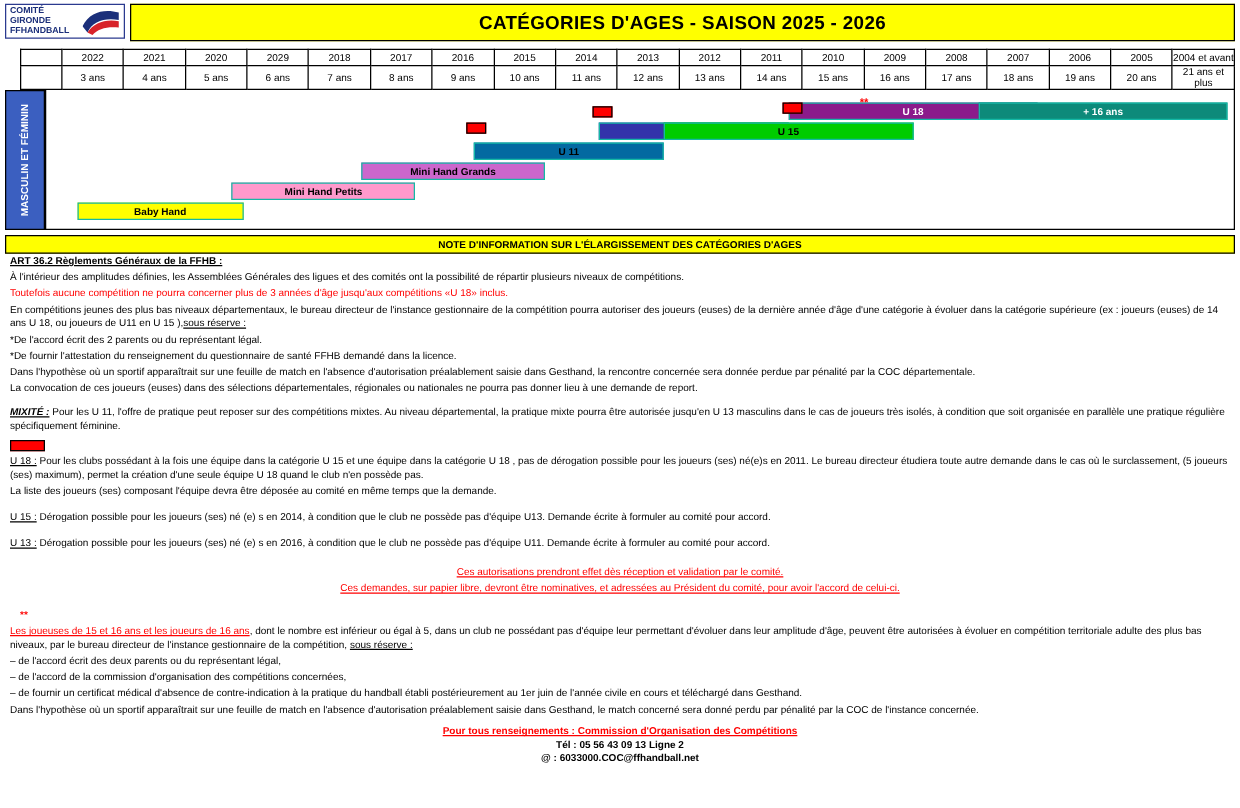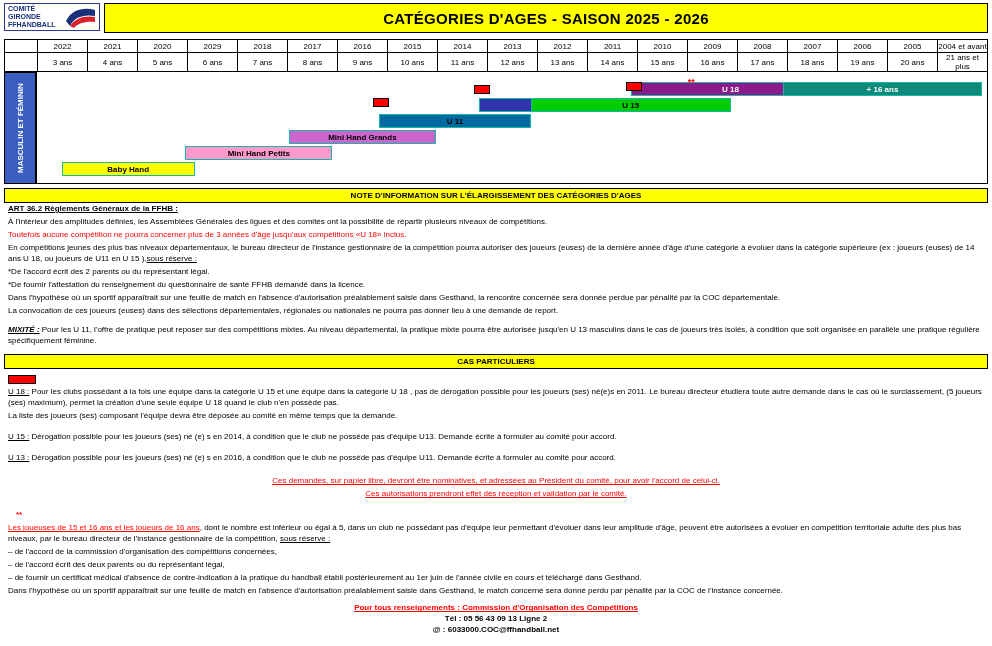--- a/index.html
+++ b/index.html
@@ -24,21 +24,21 @@
   .logo-mark{
     position:absolute;right:3px;top:3px;width:30px;height:21px;
   }
   .title-bar{
     flex:1;background:#ffff00;border:1px solid #000;
     display:flex;align-items:center;justify-content:center;
     font-size:15px;font-weight:bold;letter-spacing:.3px;
   }
 
   
-  .grid-wrap{margin:6px 4px 0 4px;position:relative;}
+  .grid-wrap{margin:6px 4px 0 16px;position:relative;}
   table.years{border-collapse:collapse;width:100%;table-layout:fixed;}
   table.years td{
     border:1px solid #000;text-align:center;font-size:8px;height:12px;padding:0;
   }
   td.lbl-corner{border:none;width:32px;}
   tr.yr td{background:#ffffff;font-weight:normal;}
   tr.age td{background:#ffffff;}
 
   .chart{position:relative;margin:0 4px;height:112px;border:none;}
   .sidelabel{
@@ -181,41 +181,40 @@
     <p class="red">Toutefois aucune compétition ne pourra concerner plus de 3 années d'âge jusqu'aux compétitions «U 18» inclus.</p>
     <p><span>En compétitions jeunes des plus bas niveaux départementaux, le bureau directeur de l'instance gestionnaire de la compétition pourra autoriser des joueurs (euses) de la dernière année d'âge d'une catégorie à évoluer dans la catégorie supérieure (ex : joueurs (euses) de 14 ans U 18, ou joueurs de U11 en U 15 ),</span><span class="u">sous réserve :</span></p>
     <p>*De l'accord écrit des 2 parents ou du représentant légal.</p>
     <p>*De fournir l'attestation du renseignement du questionnaire de santé FFHB demandé dans la licence.</p>
     <p>Dans l'hypothèse où un sportif apparaîtrait sur une feuille de match en l'absence d'autorisation préalablement saisie dans Gesthand, la rencontre concernée sera donnée perdue par pénalité par la COC départementale.</p>
     <p>La convocation de ces joueurs (euses) dans des sélections départementales, régionales ou nationales ne pourra pas donner lieu à une demande de report.</p>
     <p style="height:4px"></p>
     <p><span class="b u i">MIXITÉ :</span><span> Pour les U 11, l'offre de pratique peut reposer sur des compétitions mixtes. Au niveau départemental, la pratique mixte pourra être autorisée jusqu'en U 13 masculins dans le cas de joueurs très isolés, à condition que soit organisée en parallèle une pratique régulière spécifiquement féminine.</span></p>
   </div>
 
-  <div class="banner" style="margin-top:8px">CAS PARTICULIERS</div>
 
   <div class="sp-row">
     <span class="legend-star"></span>
   </div>
 
   <div class="txtblock" style="margin-top:2px">
     <p><span class="u">U 18 :</span><span> Pour les clubs possédant à la fois une équipe dans la catégorie U 15 et une équipe dans la catégorie U 18 , pas de dérogation possible pour les joueurs (ses) né(e)s en 2011. Le bureau directeur étudiera toute autre demande dans le cas où le surclassement, (5 joueurs (ses) maximum), permet la création d'une seule équipe U 18 quand le club n'en possède pas.</span></p>
     <p>La liste des joueurs (ses) composant l'équipe devra être déposée au comité en même temps que la demande.</p>
     <p style="height:6px"></p>
     <p><span class="u">U 15 :</span><span> Dérogation possible pour les joueurs (ses) né (e) s en 2014, à condition que le club ne possède pas d'équipe U13. Demande écrite à formuler au comité pour accord.</span></p>
     <p style="height:6px"></p>
     <p><span class="u">U 13 :</span><span> Dérogation possible pour les joueurs (ses) né (e) s en 2016, à condition que le club ne possède pas d'équipe U11. Demande écrite à formuler au comité pour accord.</span></p>
     <p style="height:8px"></p>
+    <p class="red center u">Ces autorisations prendront effet dès réception et validation par le comité.</p>
     <p class="red center u">Ces demandes, sur papier libre, devront être nominatives, et adressées au Président du comité, pour avoir l'accord de celui-ci.</p>
-    <p class="red center u">Ces autorisations prendront effet dès réception et validation par le comité.</p>
     <p style="height:6px"></p>
     <p class="red b" style="margin-left:8px">**</p>
     <p><span class="red u">Les joueuses de 15 et 16 ans et les joueurs de 16 ans</span><span>, dont le nombre est inférieur ou égal à 5, dans un club ne possédant pas d'équipe leur permettant d'évoluer dans leur amplitude d'âge, peuvent être autorisées à évoluer en compétition territoriale adulte des plus bas niveaux, par le bureau directeur de l'instance gestionnaire de la compétition,</span> <span class="u">sous réserve :</span></p>
+    <p>– de l'accord écrit des deux parents ou du représentant légal,</p>
     <p>– de l'accord de la commission d'organisation des compétitions concernées,</p>
-    <p>– de l'accord écrit des deux parents ou du représentant légal,</p>
     <p>– de fournir un certificat médical d'absence de contre-indication à la pratique du handball établi postérieurement au 1er juin de l'année civile en cours et téléchargé dans Gesthand.</p>
     <p>Dans l'hypothèse où un sportif apparaîtrait sur une feuille de match en l'absence d'autorisation préalablement saisie dans Gesthand, le match concerné sera donné perdu par pénalité par la COC de l'instance concernée.</p>
   </div>
 
   <div class="footer">
     <div class="ln1 red">Pour tous renseignements : Commission d'Organisation des Compétitions</div>
     <div>Tél : 05 56 43 09 13 Ligne 2</div>
     <div>@ : 6033000.COC@ffhandball.net</div>
   </div>
 </div>

